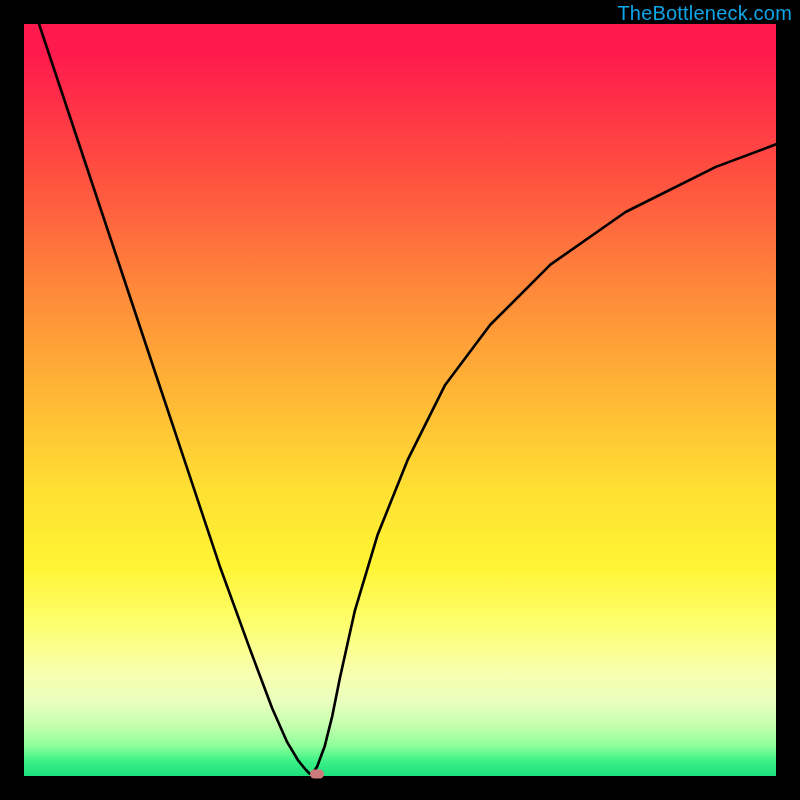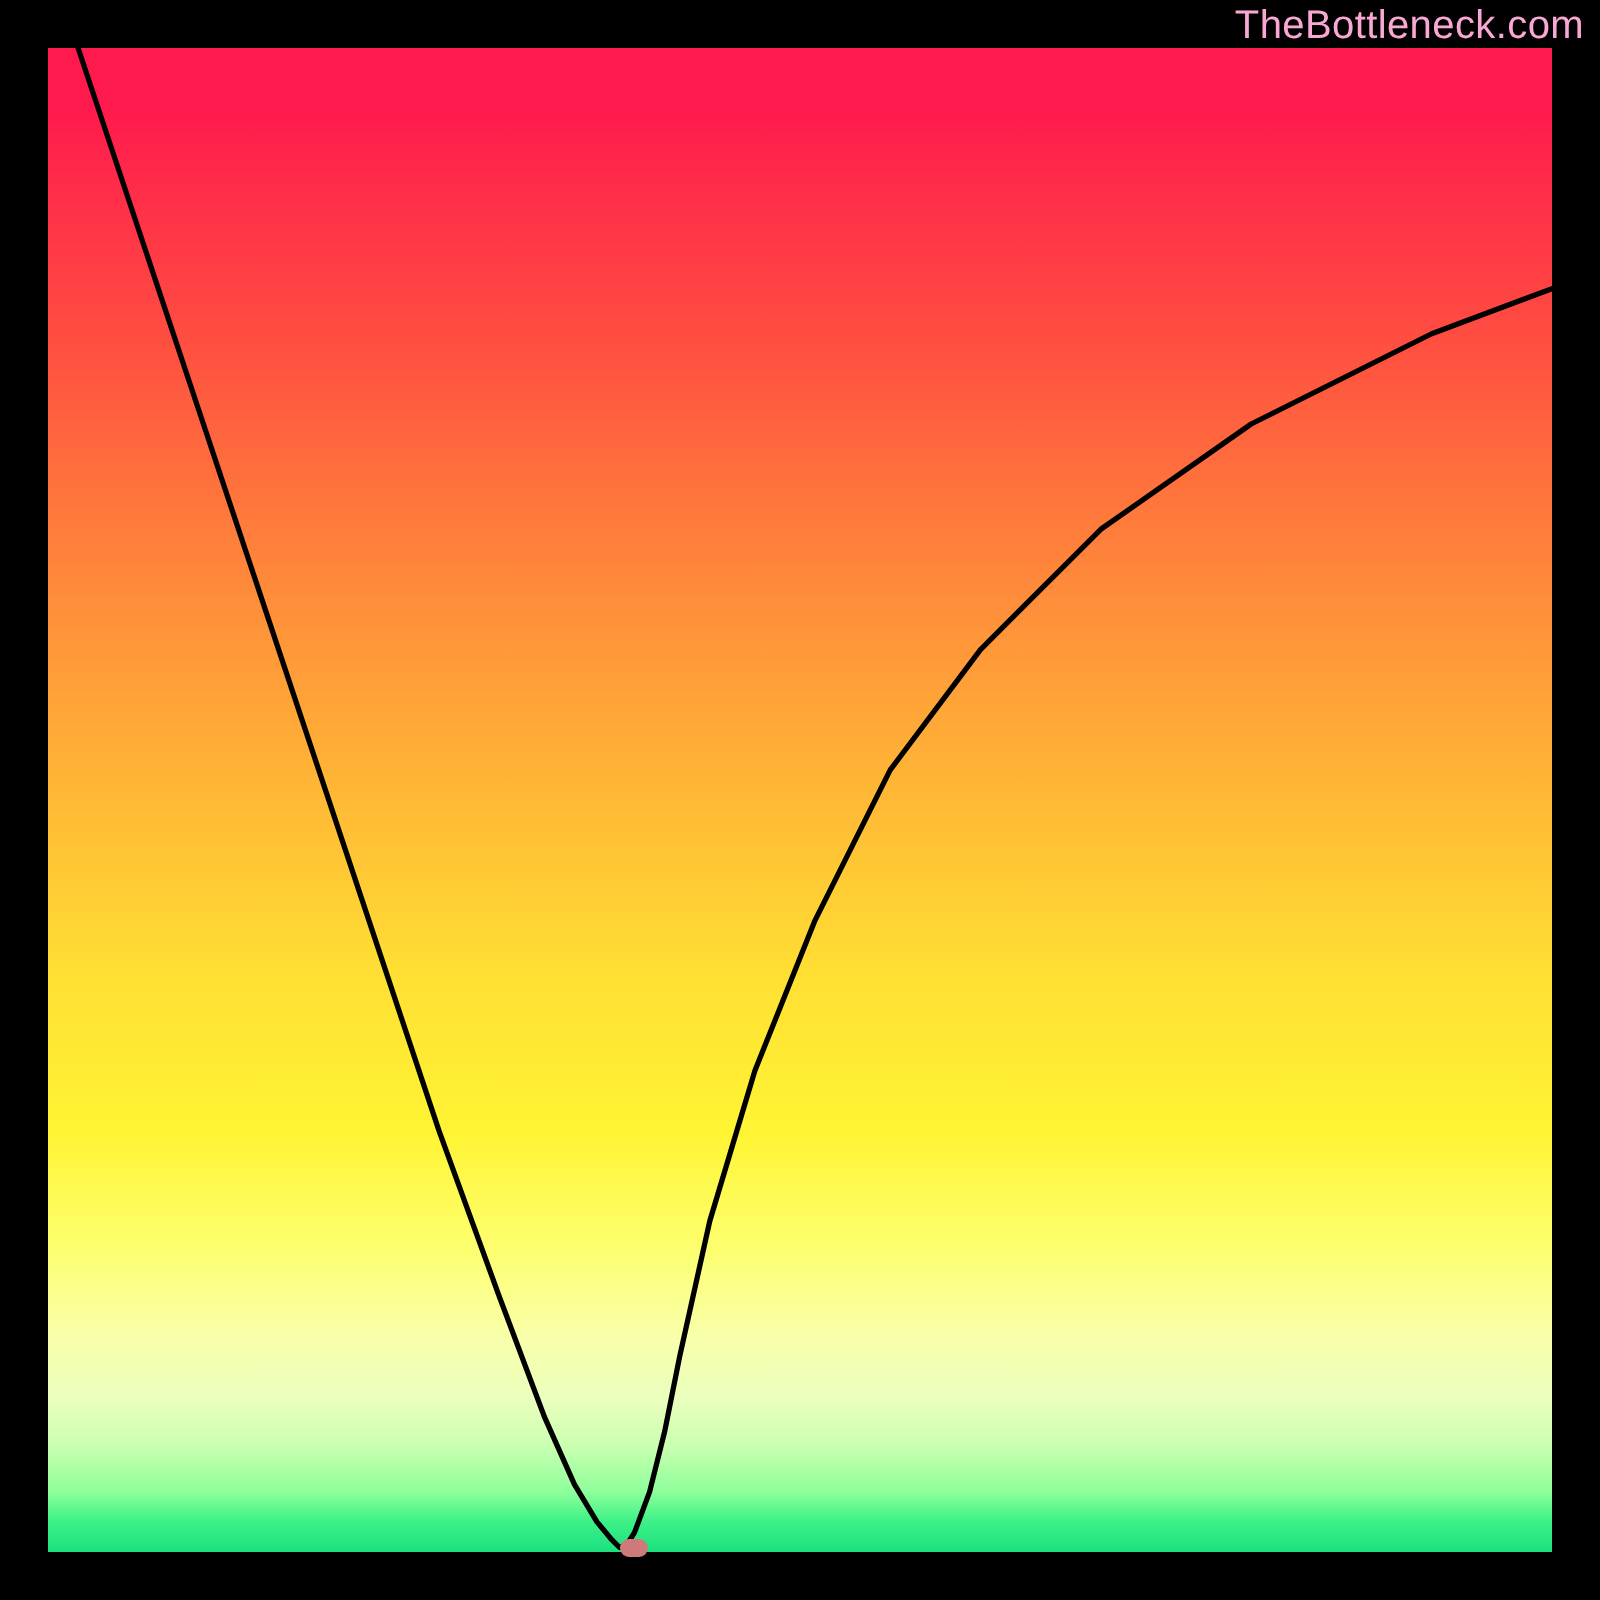--- a/index.html
+++ b/index.html
@@ -40,21 +40,21 @@
     background: #cf7a7a;
     border-radius: 5px;
     transform: translate(-50%, -50%);
   }
   .watermark {
     position: absolute;
     top: 2px;
     right: 8px;
     font-family: Arial, Helvetica, sans-serif;
     font-size: 20px;
-    color: #f9a8d4;
+    color: #0ea5e9;
     letter-spacing: 0.2px;
   }
   svg.curve {
     position: absolute;
     left: 0; top: 0;
     width: 100%; height: 100%;
   }
 </style>
 </head>
 <body>

